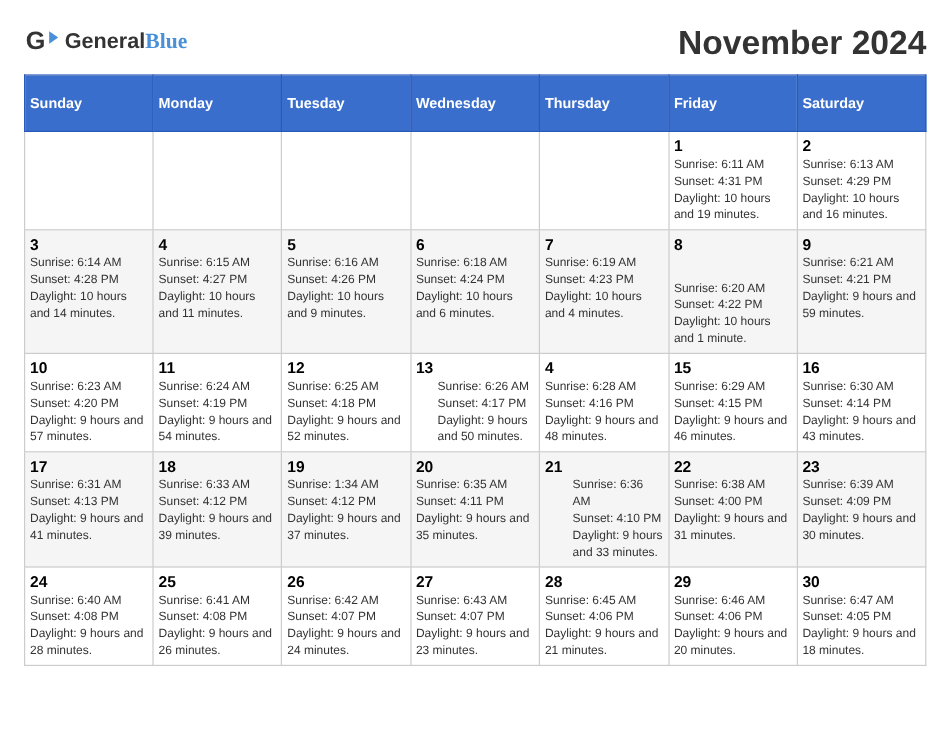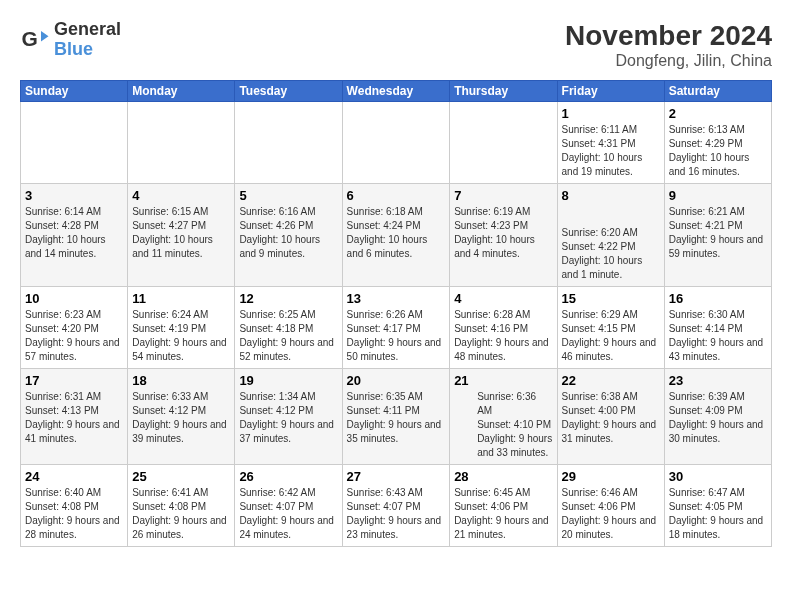--- a/index.html
+++ b/index.html
@@ -16,27 +16,27 @@
       align-items: flex-start;
       margin-bottom: 10px;
     }
     .logo {
       display: flex;
       align-items: center;
       gap: 4px;
     }
     .logo-text {
       display: flex;
-      flex-direction: column;
+      flex-direction: row;
       font-size: 18px;
       font-weight: bold;
       line-height: 1.1;
     }
     .logo-text span:first-child { color: #333; }
-    .logo-text span:last-child { color: #4a90d9; }
+    .logo-text span:last-child { color: #4a90d9; font-family: Liberation Serif, serif; }
     .logo-icon {
       width: 30px;
       height: 30px;
     }
     .title-area {
       text-align: right;
     }
     .month-title {
       font-size: 28px;
       font-weight: bold;
@@ -47,21 +47,21 @@
       color: #555;
     }
     .calendar {
       width: 100%;
       border-collapse: collapse;
       font-size: 10.5px;
     }
     .calendar th {
       background: #3a6ecc;
       color: #fff;
-      padding: 3px 4px;
+      padding: 16px 4px;
       text-align: left;
       font-size: 12px;
       border: 1px solid #2a5ab8;
     }
     .calendar td {
       border: 1px solid #ccc;
       vertical-align: top;
       padding: 4px;
       width: 108px;
       min-height: 80px;
@@ -92,21 +92,20 @@
       <text x="2" y="28" font-size="28" font-weight="bold" fill="#333">G</text>
       <polygon points="28,8 38,15 28,22" fill="#4a90d9"></polygon>
     </svg>
     <div class="logo-text">
       <span>General</span>
       <span>Blue</span>
     </div>
   </div>
   <div class="title-area">
     <div class="month-title">November 2024</div>
-    <div class="subtitle">Dongfeng, Jilin, China</div>
   </div>
 </div>
 
 <table class="calendar">
   <thead>
     <tr>
     <th>Sunday</th>
         <th>Monday</th>
         <th>Tuesday</th>
         <th>Wednesday</th>
@@ -193,21 +192,21 @@
 Daylight: 9 hours and 54 minutes.</div>
         </td>
         <td>
           <span class="day-num">12</span>
           <div class="day-info" style="white-space: pre-line;">Sunrise: 6:25 AM
 Sunset: 4:18 PM
 Daylight: 9 hours and 52 minutes.</div>
         </td>
         <td>
           <span class="day-num">13</span>
-          <div class="day-info" style="white-space: pre-line;">Sunrise: 6:26 AM
+          <div class="day-info" style="white-space: pre-line; margin-left: 18px;">Sunrise: 6:26 AM
 Sunset: 4:17 PM
 Daylight: 9 hours and 50 minutes.</div>
         </td>
         <td>
           <span class="day-num">4</span>
           <div class="day-info" style="white-space: pre-line;">Sunrise: 6:28 AM
 Sunset: 4:16 PM
 Daylight: 9 hours and 48 minutes.</div>
         </td>
         <td>

